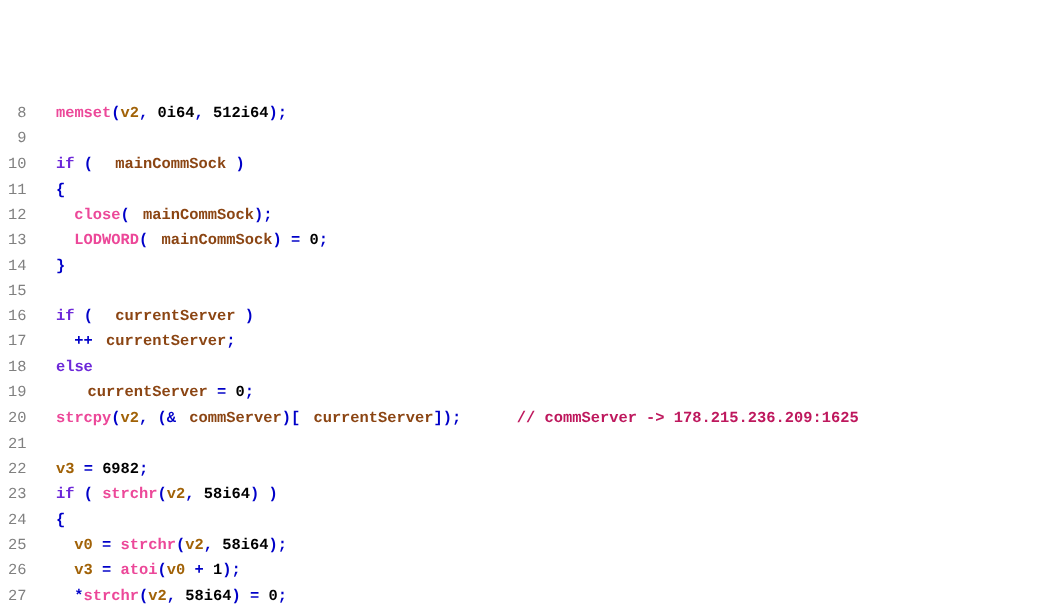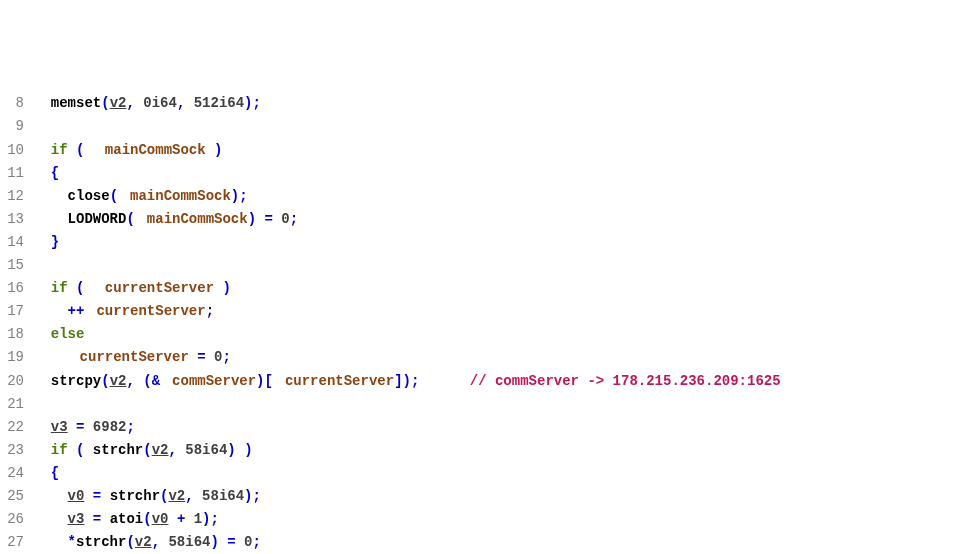--- a/index.html
+++ b/index.html
@@ -20,24 +20,24 @@
     padding-right: 4px;
     color: #808080;
     font-weight: normal;
     user-select: none;
     min-width: 28px;
   }
   .code {
     padding-left: 6px;
   }
   .line { display: block; }
-  .kw { color: #4d7c0f; }     
-  .num { color: #404040; }    
-  .var { color: #404040; text-decoration: underline; }    
-  .fn { color: #000000; }     
+  .kw { color: #6d28d9; }     
+  .num { color: #000000; }    
+  .var { color: #a16207; }    
+  .fn { color: #ec4899; }     
   .gbl { color: #8b4513; margin-left: 12px; }    
   .op { color: #0000c8; }     
   .punct { color: #0000c8; }  
   .cmt { color: #be185d; }    
   .plain { color: #000000; }
 </style>
 </head>
 <body>
 
 

